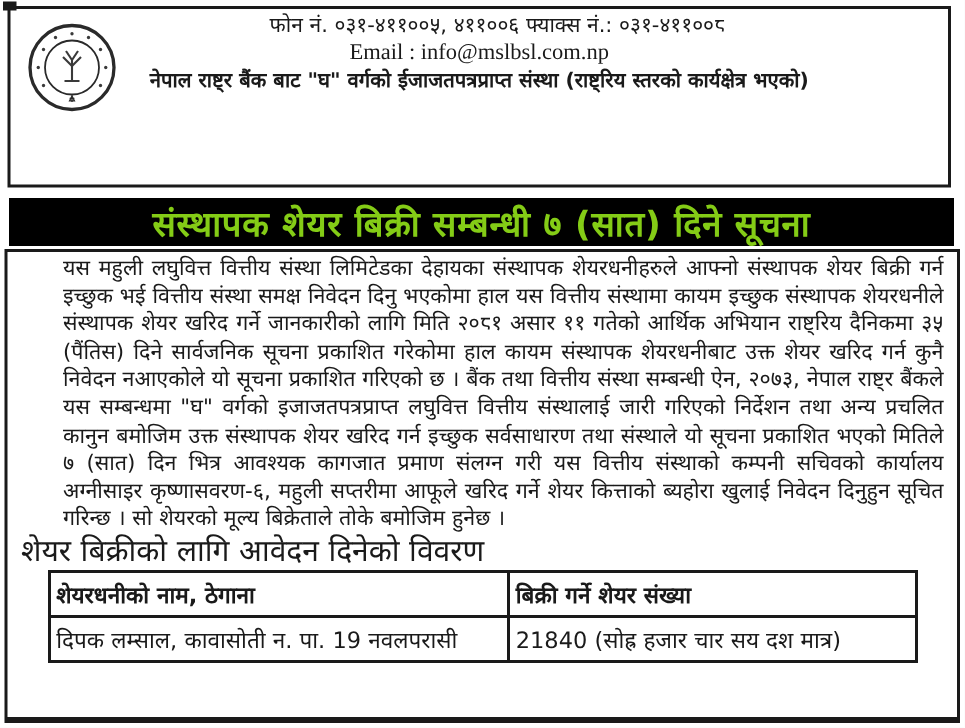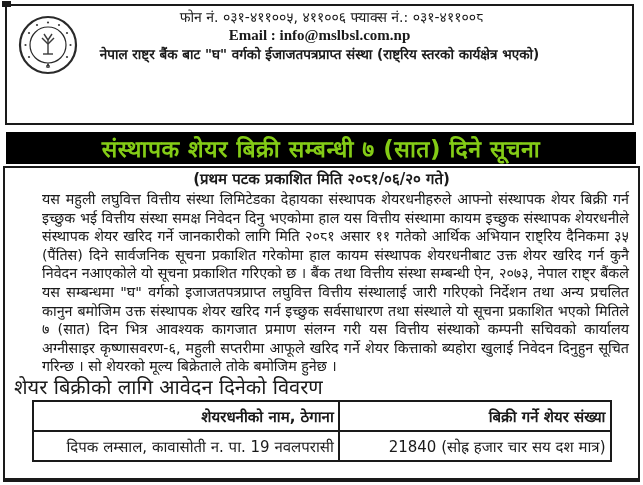--- a/index.html
+++ b/index.html
@@ -16,21 +16,21 @@
     position:absolute;left:5px;top:4px;width:629px;height:121px;
     border:2px solid #1a1a1a;box-sizing:border-box;text-align:center;
   }
   .logo{position:absolute;left:10px;top:8px;width:62px;height:62px;}
   .org-title{
     margin:2px 12px 0 72px;font-size:32px;line-height:38px;font-weight:bold;
     letter-spacing:0px;white-space:nowrap;
   }
   .org-address{font-size:17px;line-height:22px;margin-top:2px;}
   .org-phone{font-size:14px;line-height:18px;margin-top:2px;padding-left:24px;}
-  .org-email{font-size:15px;line-height:18px;font-family:"Liberation Serif","DejaVu Serif",serif;font-weight:bold;}
+  .org-email{font-size:15px;line-height:18px;font-family:"Liberation Serif","DejaVu Serif",serif;}
   .org-license{font-size:13.5px;line-height:18px;font-weight:bold;margin-top:1px;}
 
   
   .banner{
     position:absolute;left:6px;top:132px;width:630px;height:32px;
     background:#000000;color:#84cc16;display:flex;align-items:center;justify-content:center;
     font-size:23px;font-weight:bold;letter-spacing:0.5px;white-space:nowrap;
   }
 
   
@@ -46,21 +46,21 @@
     margin-left:28px;
   }
   .table-caption{font-size:20px;font-weight:normal;line-height:20px;margin-top:1px;}
 
   
   table.applicants{
     width:580px;margin:3px auto 0 auto;border-collapse:collapse;
     border:2px solid #1a1a1a;table-layout:fixed;
   }
   table.applicants th,table.applicants td{
-    border:2px solid #1a1a1a;text-align:right;padding:2px 4px;
+    border:2px solid #1a1a1a;text-align:left;padding:2px 4px;
     font-size:15px;height:24px;white-space:nowrap;overflow:hidden;
   }
   table.applicants th{font-weight:bold;}
   .col-name{width:53%;}
   .col-count{width:47%;}
 </style>
 </head>
 <body>
 
 <div class="page">
@@ -94,21 +94,20 @@
       </svg>
     </div>
     <div class="org-phone">फोन नं. ०३१-४११००५, ४११००६ फ्याक्स नं.: ०३१-४११००८</div>
     <div class="org-email">Email : info@mslbsl.com.np</div>
     <div class="org-license">नेपाल राष्ट्र बैंक बाट "घ" वर्गको ईजाजतपत्रप्राप्त संस्था (राष्ट्रिय स्तरको कार्यक्षेत्र भएको)</div>
   </div>
 
   <div class="banner">संस्थापक शेयर बिक्री सम्बन्धी ७ (सात) दिने सूचना</div>
 
   <div class="body-box">
-    <div class="published-line">(प्रथम पटक प्रकाशित मिति २०८१/०६/२० गते)</div>
     <div class="notice-body">यस महुली लघुवित्त वित्तीय संस्था लिमिटेडका देहायका संस्थापक शेयरधनीहरुले आफ्नो संस्थापक शेयर बिक्री गर्न इच्छुक भई वित्तीय संस्था समक्ष निवेदन दिनु भएकोमा हाल यस वित्तीय संस्थामा कायम इच्छुक संस्थापक शेयरधनीले संस्थापक शेयर खरिद गर्ने जानकारीको लागि मिति २०८१ असार ११ गतेको आर्थिक अभियान राष्ट्रिय दैनिकमा ३५ (पैंतिस) दिने सार्वजनिक सूचना प्रकाशित गरेकोमा हाल कायम संस्थापक शेयरधनीबाट उक्त शेयर खरिद गर्न कुनै निवेदन नआएकोले यो सूचना प्रकाशित गरिएको छ । बैंक तथा वित्तीय संस्था सम्बन्धी ऐन, २०७३, नेपाल राष्ट्र बैंकले यस सम्बन्धमा "घ" वर्गको इजाजतपत्रप्राप्त लघुवित्त वित्तीय संस्थालाई जारी गरिएको निर्देशन तथा अन्य प्रचलित कानुन बमोजिम उक्त संस्थापक शेयर खरिद गर्न इच्छुक सर्वसाधारण तथा संस्थाले यो सूचना प्रकाशित भएको मितिले ७ (सात) दिन भित्र आवश्यक कागजात प्रमाण संलग्न गरी यस वित्तीय संस्थाको कम्पनी सचिवको कार्यालय अग्नीसाइर कृष्णासवरण-६, महुली सप्तरीमा आफूले खरिद गर्ने शेयर कित्ताको ब्यहोरा खुलाई निवेदन दिनुहुन सूचित गरिन्छ । सो शेयरको मूल्य बिक्रेताले तोके बमोजिम हुनेछ ।</div>
     <div class="table-caption">शेयर बिक्रीको लागि आवेदन दिनेको विवरण</div>
 
     <table class="applicants">
       <colgroup>
           <col class="col-name">
           <col class="col-count">
         </colgroup>
       <thead>
         <tr>

